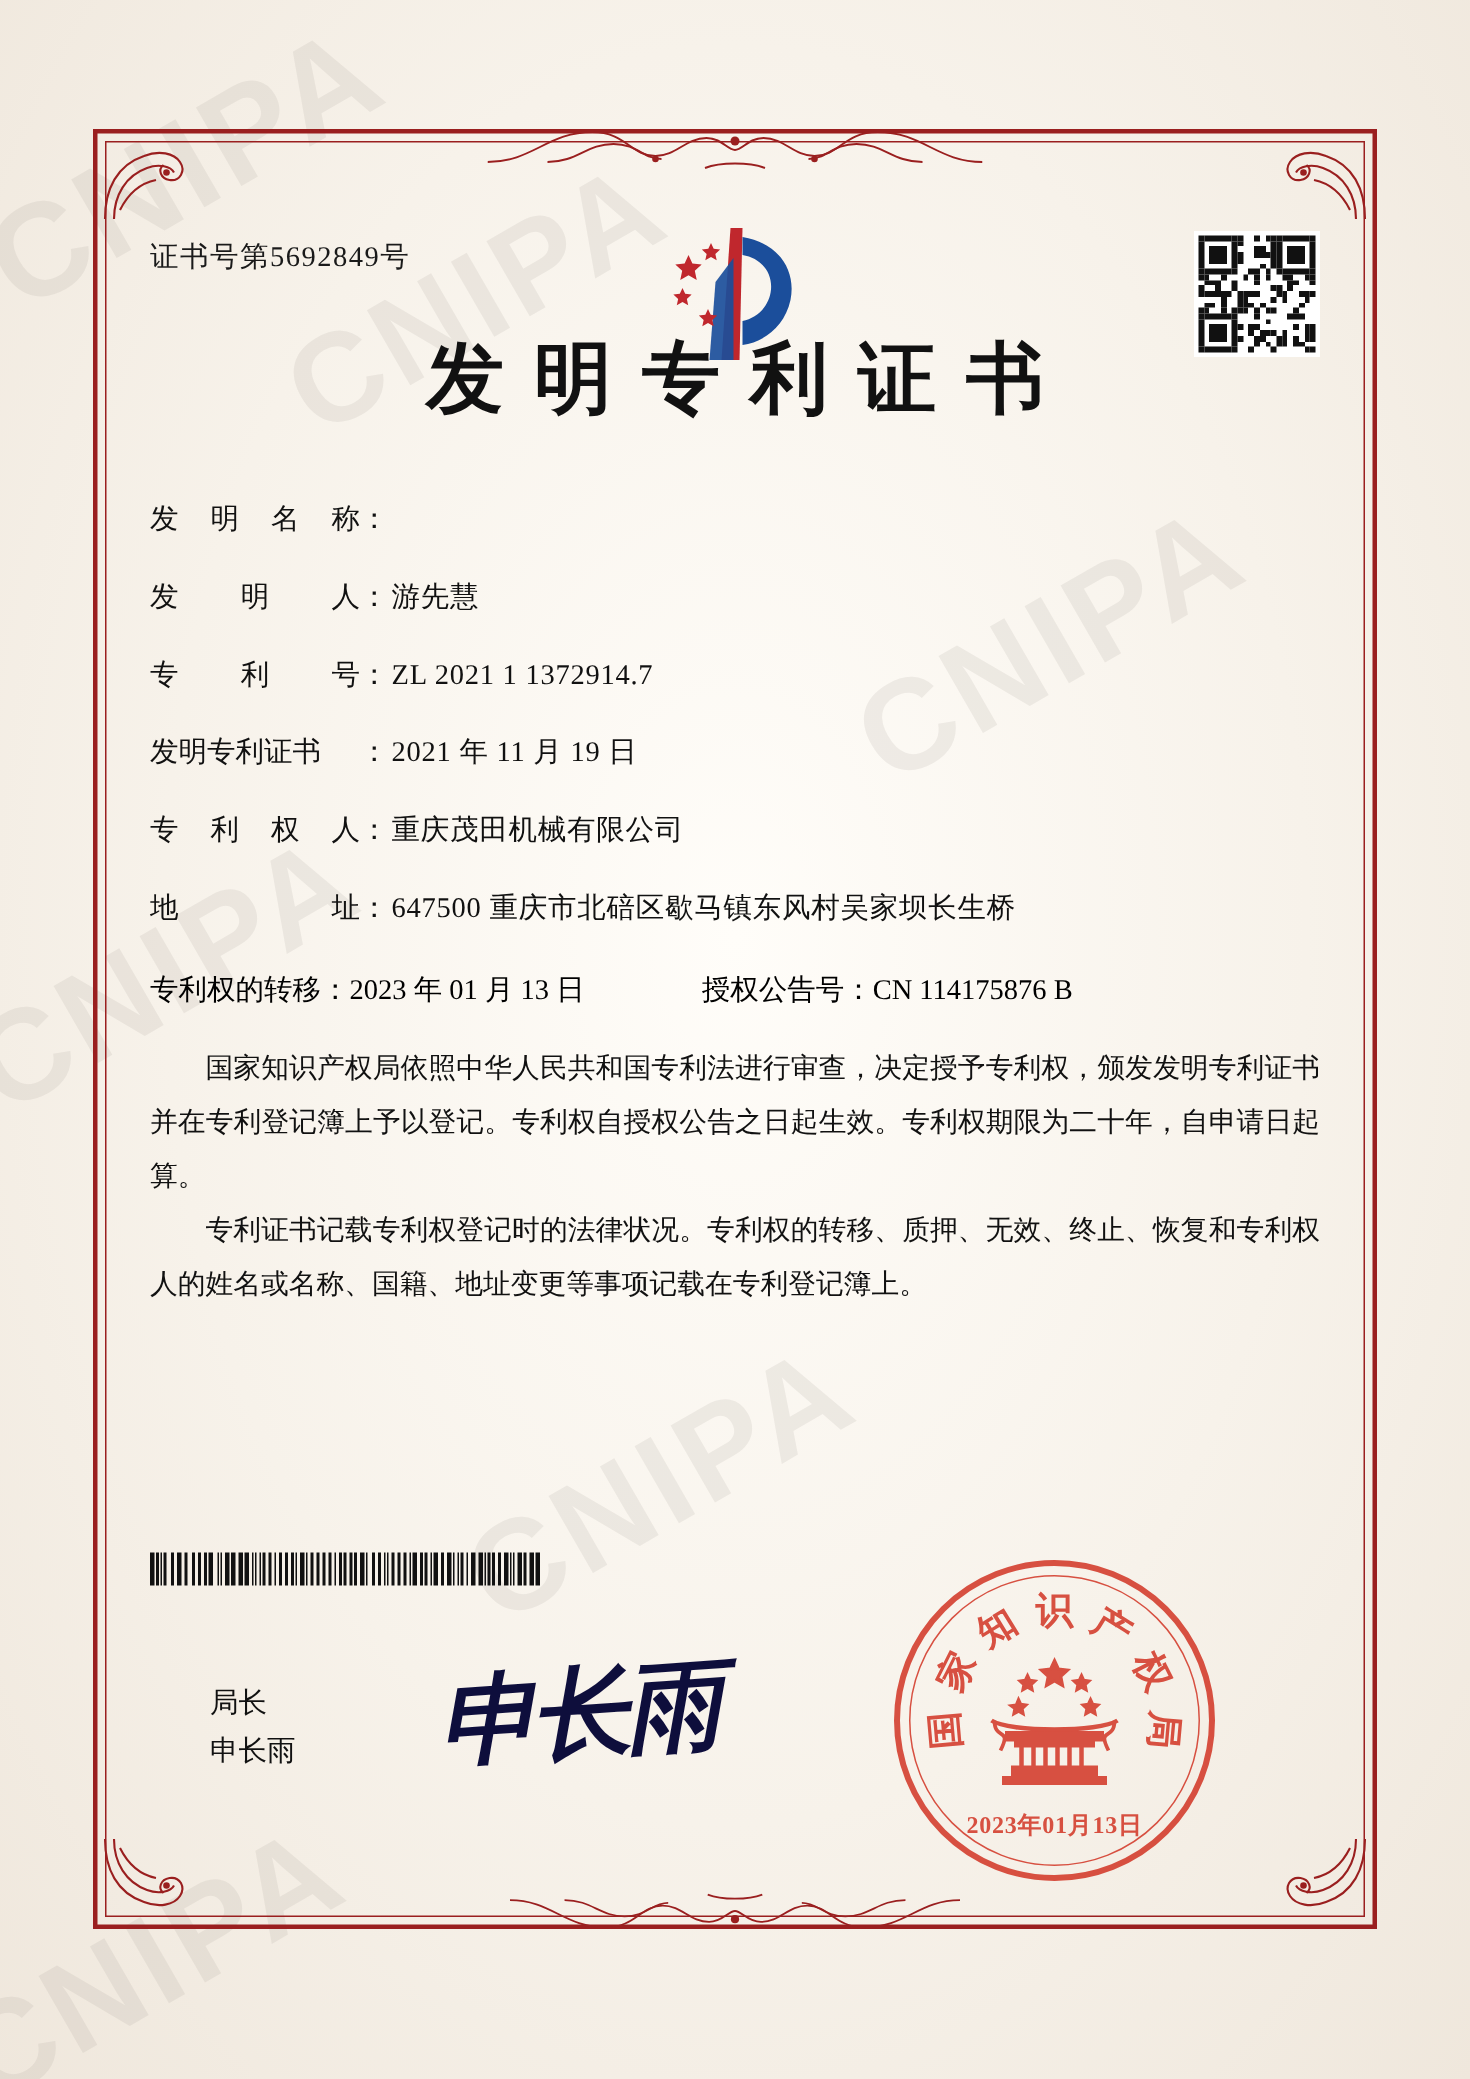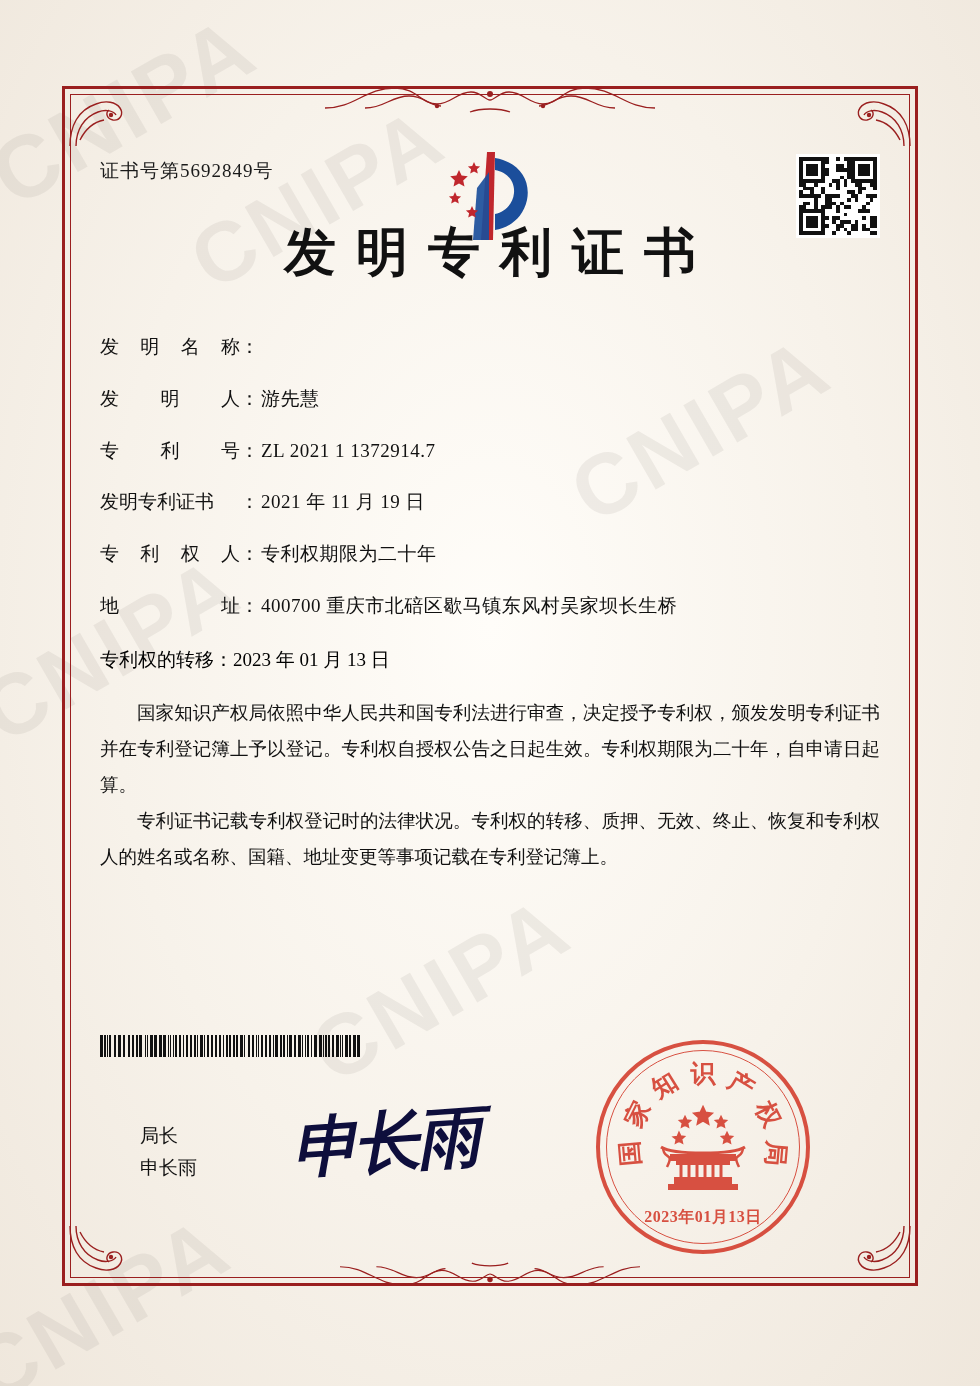--- a/index.html
+++ b/index.html
@@ -853,36 +853,40 @@
       </div>
 
       <div class="field">
         <span class="lbl">
           <span>专</span>
             <span>利</span>
             <span>权</span>
             <span>人</span>
         </span>
         <span class="colon">：</span>
-        <span class="val">专利权期限为二十年</span>
+        <span class="val">重庆茂田机械有限公司</span>
       </div>
 
       <div class="field">
         <span class="lbl">
           <span>地</span>
             <span>址</span>
         </span>
         <span class="colon">：</span>
-        <span class="val">400700 重庆市北碚区歇马镇东风村吴家坝长生桥</span>
+        <span class="val">647500 重庆市北碚区歇马镇东风村吴家坝长生桥</span>
       </div>
 
       <div class="field-row2">
         <span class="seg">
           <span class="lbl2">专利权的转移：</span>
           <span class="val">2023 年 01 月 13 日</span>
+        </span>
+        <span class="seg right">
+          <span class="lbl2">授权公告号：</span>
+          <span class="val">CN 114175876 B</span>
         </span>
       </div>
 
     </div>
 
     <div class="paragraphs">
       <p>国家知识产权局依照中华人民共和国专利法进行审查，决定授予专利权，颁发发明专利证书并在专利登记簿上予以登记。专利权自授权公告之日起生效。专利权期限为二十年，自申请日起算。</p>
       <p>专利证书记载专利权登记时的法律状况。专利权的转移、质押、无效、终止、恢复和专利权人的姓名或名称、国籍、地址变更等事项记载在专利登记簿上。</p>
     </div>
 

